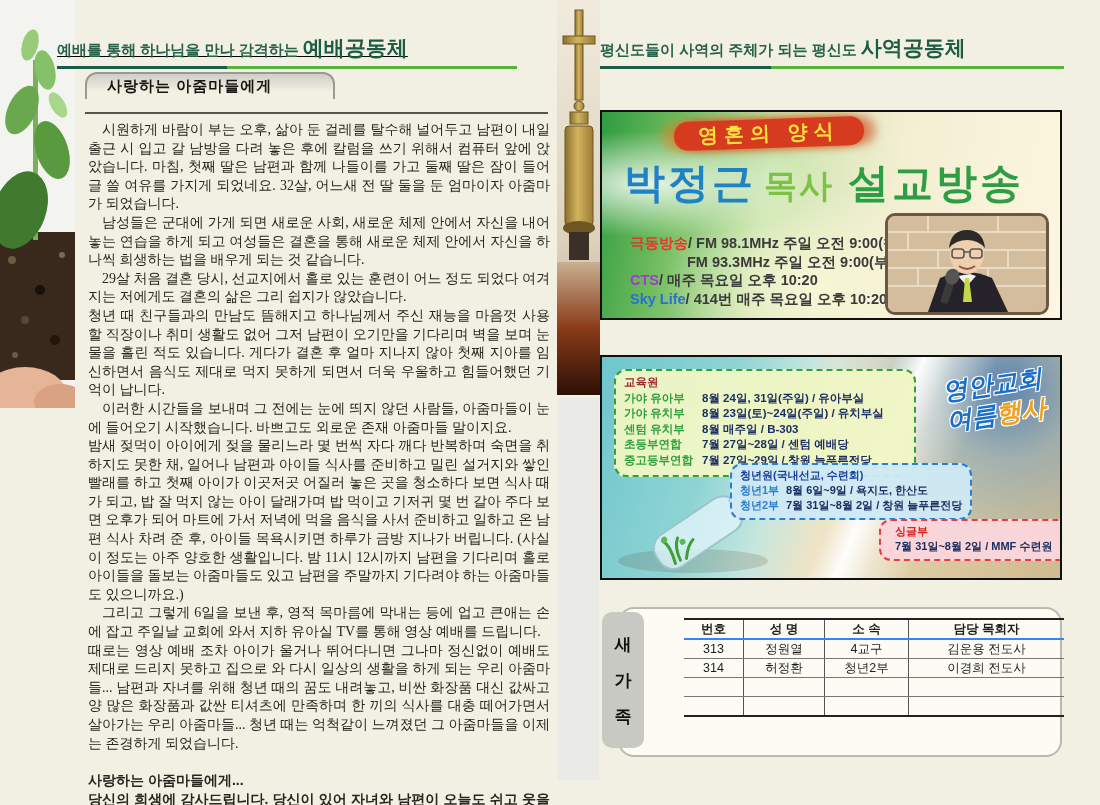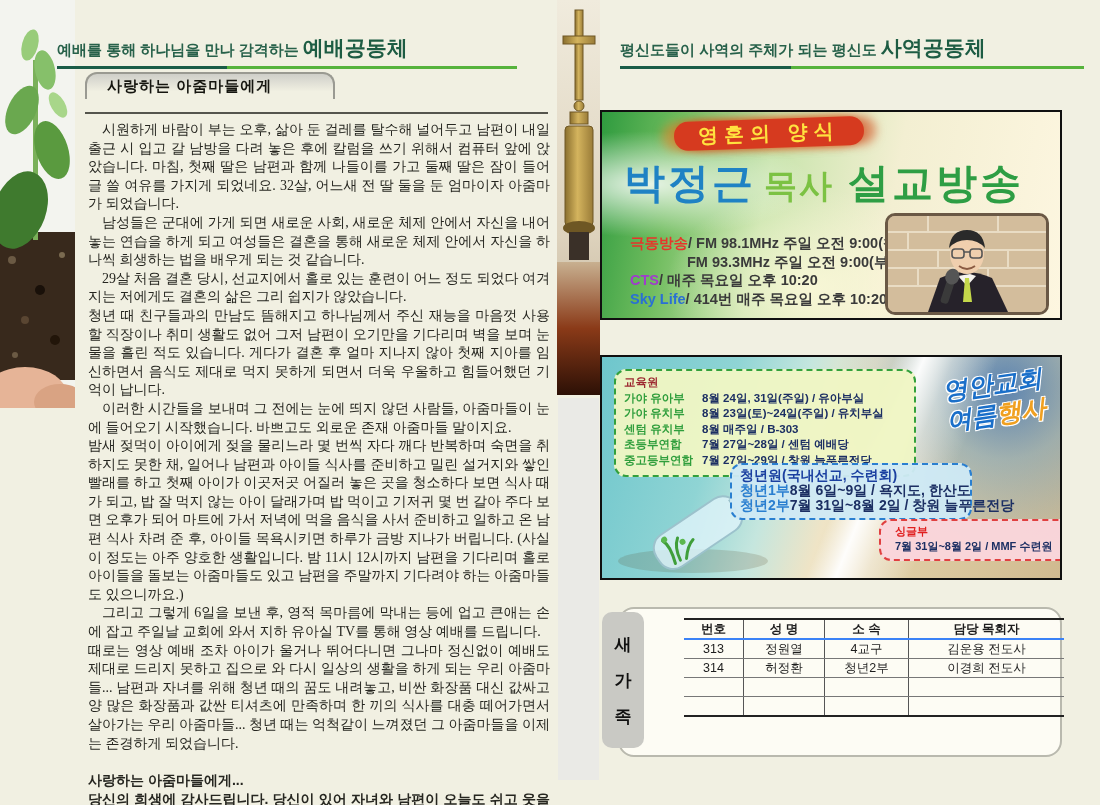--- a/index.html
+++ b/index.html
@@ -8,22 +8,22 @@
     position:relative;width:1100px;height:805px;margin:0 auto;
     background:#f1f0e2;overflow:hidden;
     font-family:"Liberation Sans","DejaVu Sans",sans-serif;
   }
   
   .photo-seedling{position:absolute;left:0;top:0;width:75px;height:408px;}
   .photo-cross{position:absolute;left:557px;top:0;width:43px;height:395px;}
   .strip-gray{position:absolute;left:558px;top:398px;width:41px;height:382px;background:#eaeae6;}
   
   .page-header{position:absolute;white-space:nowrap;}
-  .ph-left{left:57px;top:34px;}
-  .ph-right{left:620px;top:34px;}
+  .ph-left{left:57px;top:34px;text-decoration:underline;}
+  .ph-right{left:600px;top:34px;}
   .h-prefix{font-size:15px;font-weight:bold;color:#27614a;}
   .h-emph{font-size:21px;font-weight:bold;color:#1d5c43;}
   .header-rule{display:flex;height:3px;margin-top:4px;}
   .rule-dark{background:#1a5c47;height:3px;}
   .rule-bright{background:#56b33c;height:3px;}
   .ph-left .rule-dark{width:170px;} .ph-left .rule-bright{width:290px;}
   .ph-right .rule-dark{width:171px;} .ph-right .rule-bright{width:293px;}
   
   .article-tab{
     position:absolute;left:85px;top:72px;width:226px;height:25px;
@@ -92,21 +92,21 @@
   .evt-info{color:#1c2f63;}
   .summer-logo{
     position:absolute;right:16px;top:12px;text-align:center;transform:rotate(-8deg);
     font-weight:bold;font-style:italic;font-size:25px;line-height:30px;color:#1a6fc9;
     text-shadow:1px 1px 0 #fff,-1px -1px 0 #fff,1px -1px 0 #fff,-1px 1px 0 #fff;white-space:nowrap;
   }
   .logo-orange{color:#f0a020;}
   .youth-box{
     position:absolute;left:128px;top:106px;width:222px;padding:3px 8px 5px 8px;
     background:rgba(206,233,245,.96);border:2px dashed #2a7fd0;border-radius:12px;
-    font-size:14px;font-weight:bold;line-height:15px;white-space:nowrap;
+    font-size:11px;font-weight:bold;line-height:15px;white-space:nowrap;
   }
   .youth-title{color:#1a3fa0;}
   .youth-box .evt-label{min-width:46px;color:#2a7fd0;}
   .single-box{
     position:absolute;left:277px;top:162px;width:176px;padding:3px 10px 5px 14px;
     background:rgba(250,213,220,.96);border:2px dashed #e04040;border-radius:12px;
     font-size:11px;font-weight:bold;line-height:15px;white-space:nowrap;
   }
   .single-title{color:#e02020;}
   .single-info{color:#1c2f63;}

